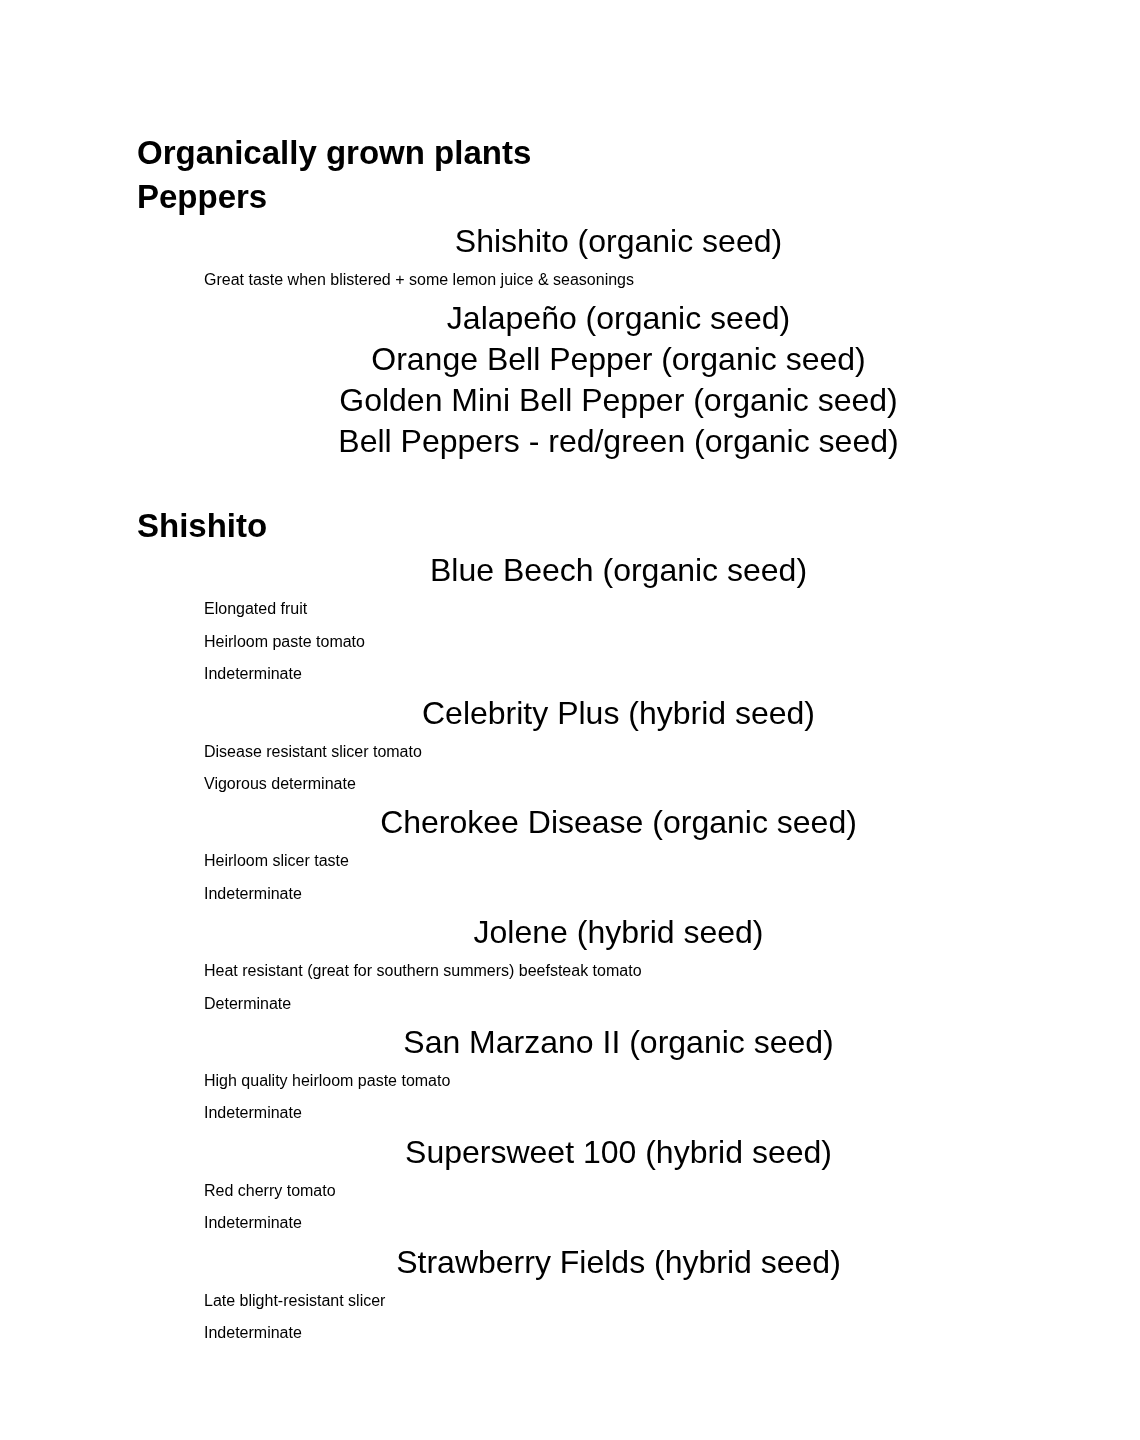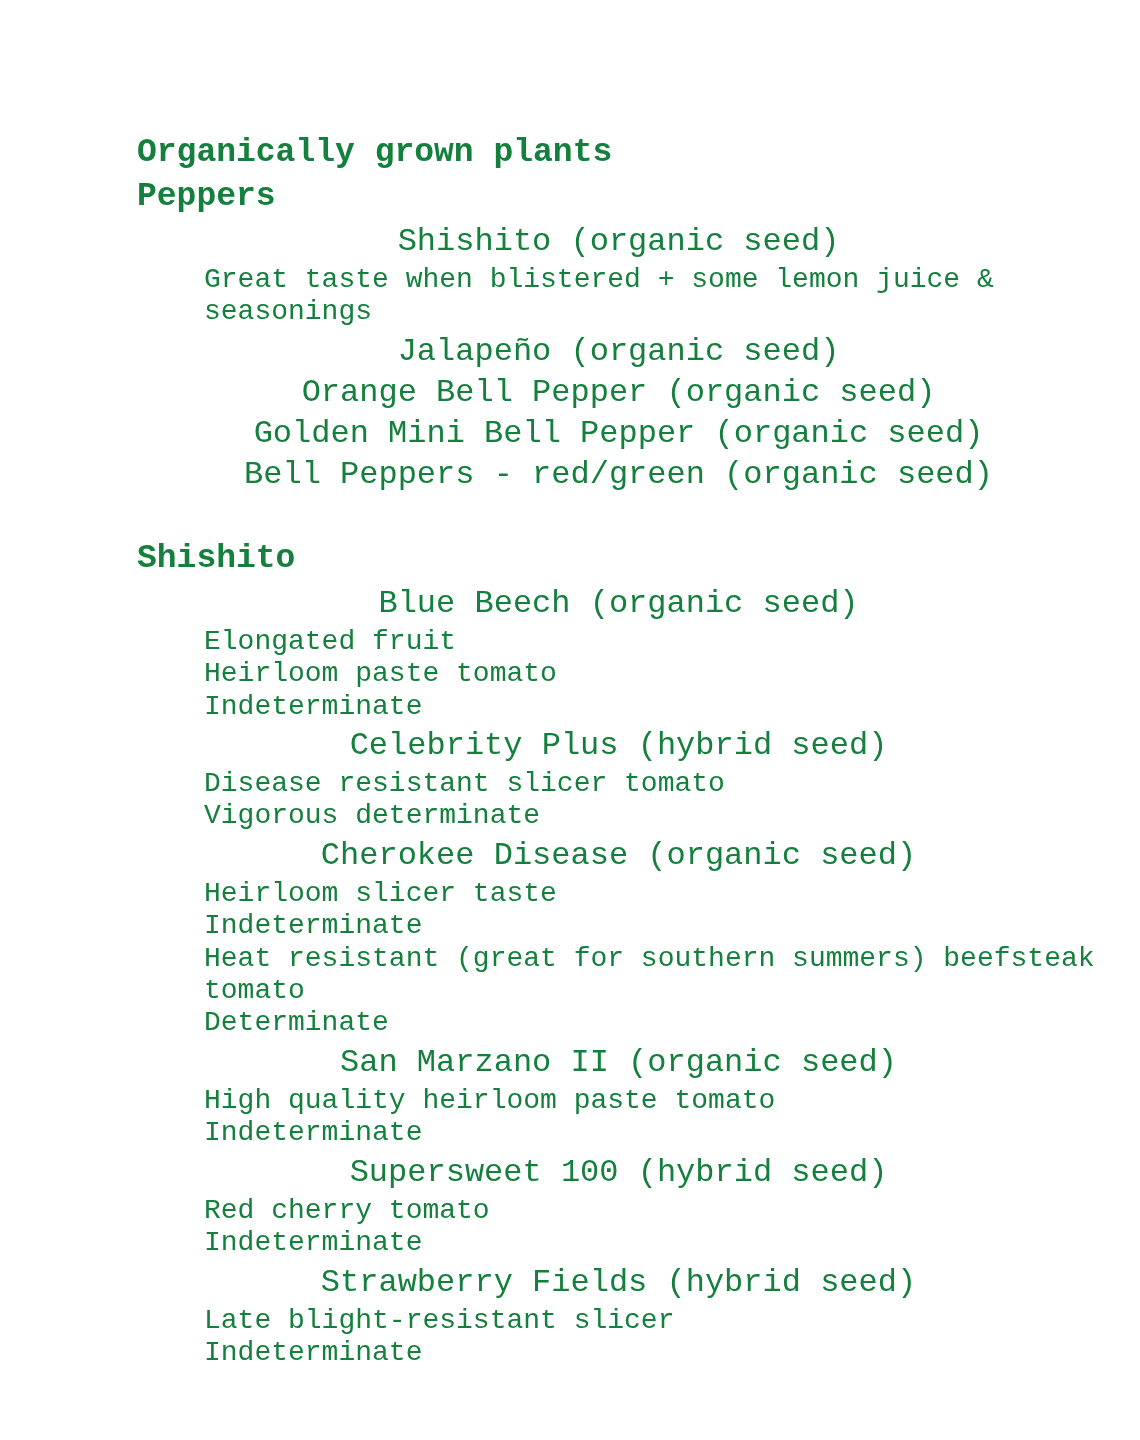--- a/index.html
+++ b/index.html
@@ -6,43 +6,43 @@
     margin: 0;
     padding: 0;
     background: #ffffff;
   }
   .page {
     position: relative;
     width: 1140px;
     height: 1440px;
     background: #ffffff;
     overflow: hidden;
-    font-family: Liberation Mono, monospace;
-    color: #15803d;
+    font-family: Liberation Sans, sans-serif;
+    color: #000000;
   }
   .content {
     padding: 131px 40px 0 137px;
   }
   .doc-heading {
     margin: 0;
     font-size: 33px;
     line-height: 44px;
     font-weight: 700;
     letter-spacing: 0;
   }
   .entry {
     margin: 4px;
     font-size: 32px;
     line-height: 37px;
     font-weight: 400;
     text-align: center;
   }
   .detail {
     margin: 0 0 0 67px;
-    font-size: 28px;
+    font-size: 16px;
     line-height: 32.4px;
     font-weight: 400;
   }
   .spacer {
     height: 40px;
   }
 </style>
 </head>
 <body>
 
@@ -74,20 +74,21 @@
     <p class="detail">Indeterminate</p>
 
     <p class="entry">Celebrity Plus (hybrid seed)</p>
     <p class="detail">Disease resistant slicer tomato</p>
     <p class="detail">Vigorous determinate</p>
 
     <p class="entry">Cherokee Disease (organic seed)</p>
     <p class="detail">Heirloom slicer taste</p>
     <p class="detail">Indeterminate</p>
 
+    <p class="entry">Jolene (hybrid seed)</p>
     <p class="detail">Heat resistant (great for southern summers) beefsteak tomato</p>
     <p class="detail">Determinate</p>
 
     <p class="entry">San Marzano II (organic seed)</p>
     <p class="detail">High quality heirloom paste tomato</p>
     <p class="detail">Indeterminate</p>
 
     <p class="entry">Supersweet 100 (hybrid seed)</p>
     <p class="detail">Red cherry tomato</p>
     <p class="detail">Indeterminate</p>

